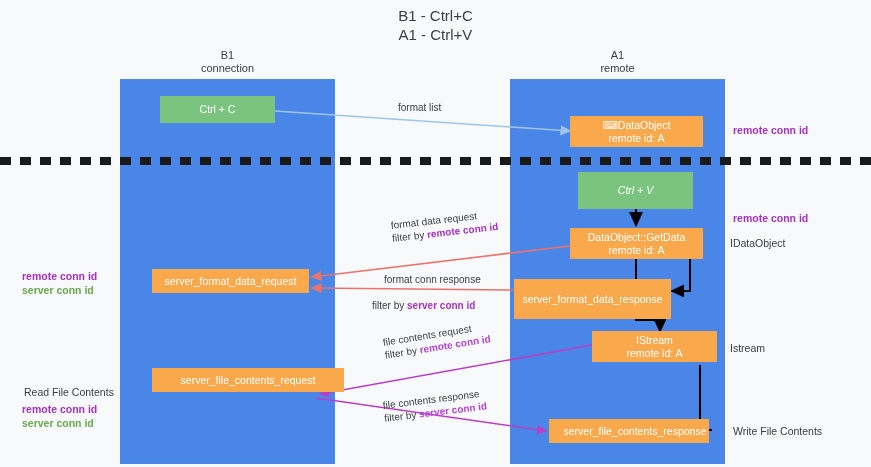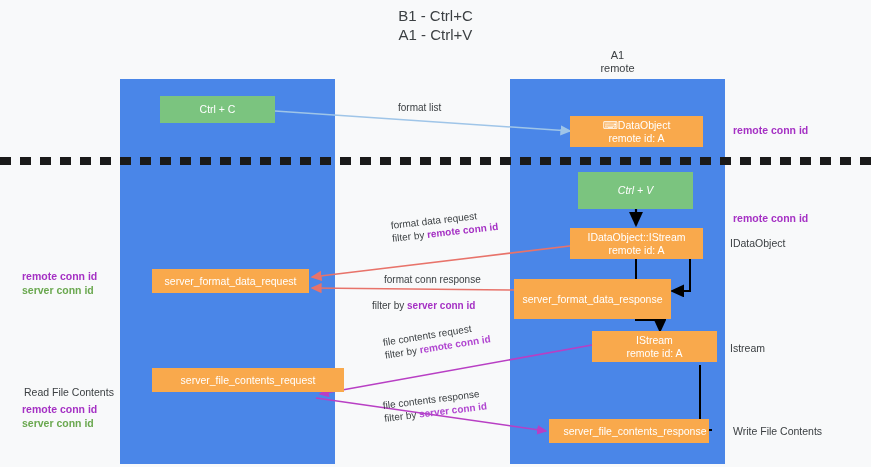--- a/index.html
+++ b/index.html
@@ -58,20 +58,24 @@
 </head>
 <body>
 
 <div class="canvas">
 
   <div class="title">
     <div>B1 - Ctrl+C</div>
     <div>A1 - Ctrl+V</div>
   </div>
 
+  <div class="col-head" id="head-b1">
+    <div>B1</div>
+    <div>connection</div>
+  </div>
   <div class="col-head" id="head-a1">
     <div>A1</div>
     <div>remote</div>
   </div>
 
   <div class="col" id="col-b1"></div>
   <div class="col" id="col-a1"></div>
 
   <svg class="layer">
     <defs>
@@ -117,21 +121,21 @@
   <div class="node orange" id="n-idataobject" style="left:570px; top:116px; width:133px; height:31px;">
     <span>⌨DataObject</span>
     <span>remote id: A</span>
   </div>
 
   <div class="node green" id="n-ctrl-v" style="left:578px; top:172px; width:115px; height:37px;font-style:italic;">
     <span>Ctrl + V</span>
   </div>
 
   <div class="node orange" id="n-getdata" style="left:570px; top:228px; width:133px; height:31px;">
-    <span>IDataObject::IStream</span>
+    <span>DataObject::GetData</span>
     <span>remote id: A</span>
   </div>
 
   <div class="node orange" id="n-sfdreq" style="left:152px; top:269px; width:157px; height:24px;">
     <span>server_format_data_request</span>
   </div>
 
   <div class="node orange" id="n-sfdresp" style="left:514px; top:279px; width:157px; height:40px;">
     <span>server_format_data_response</span>
   </div>

